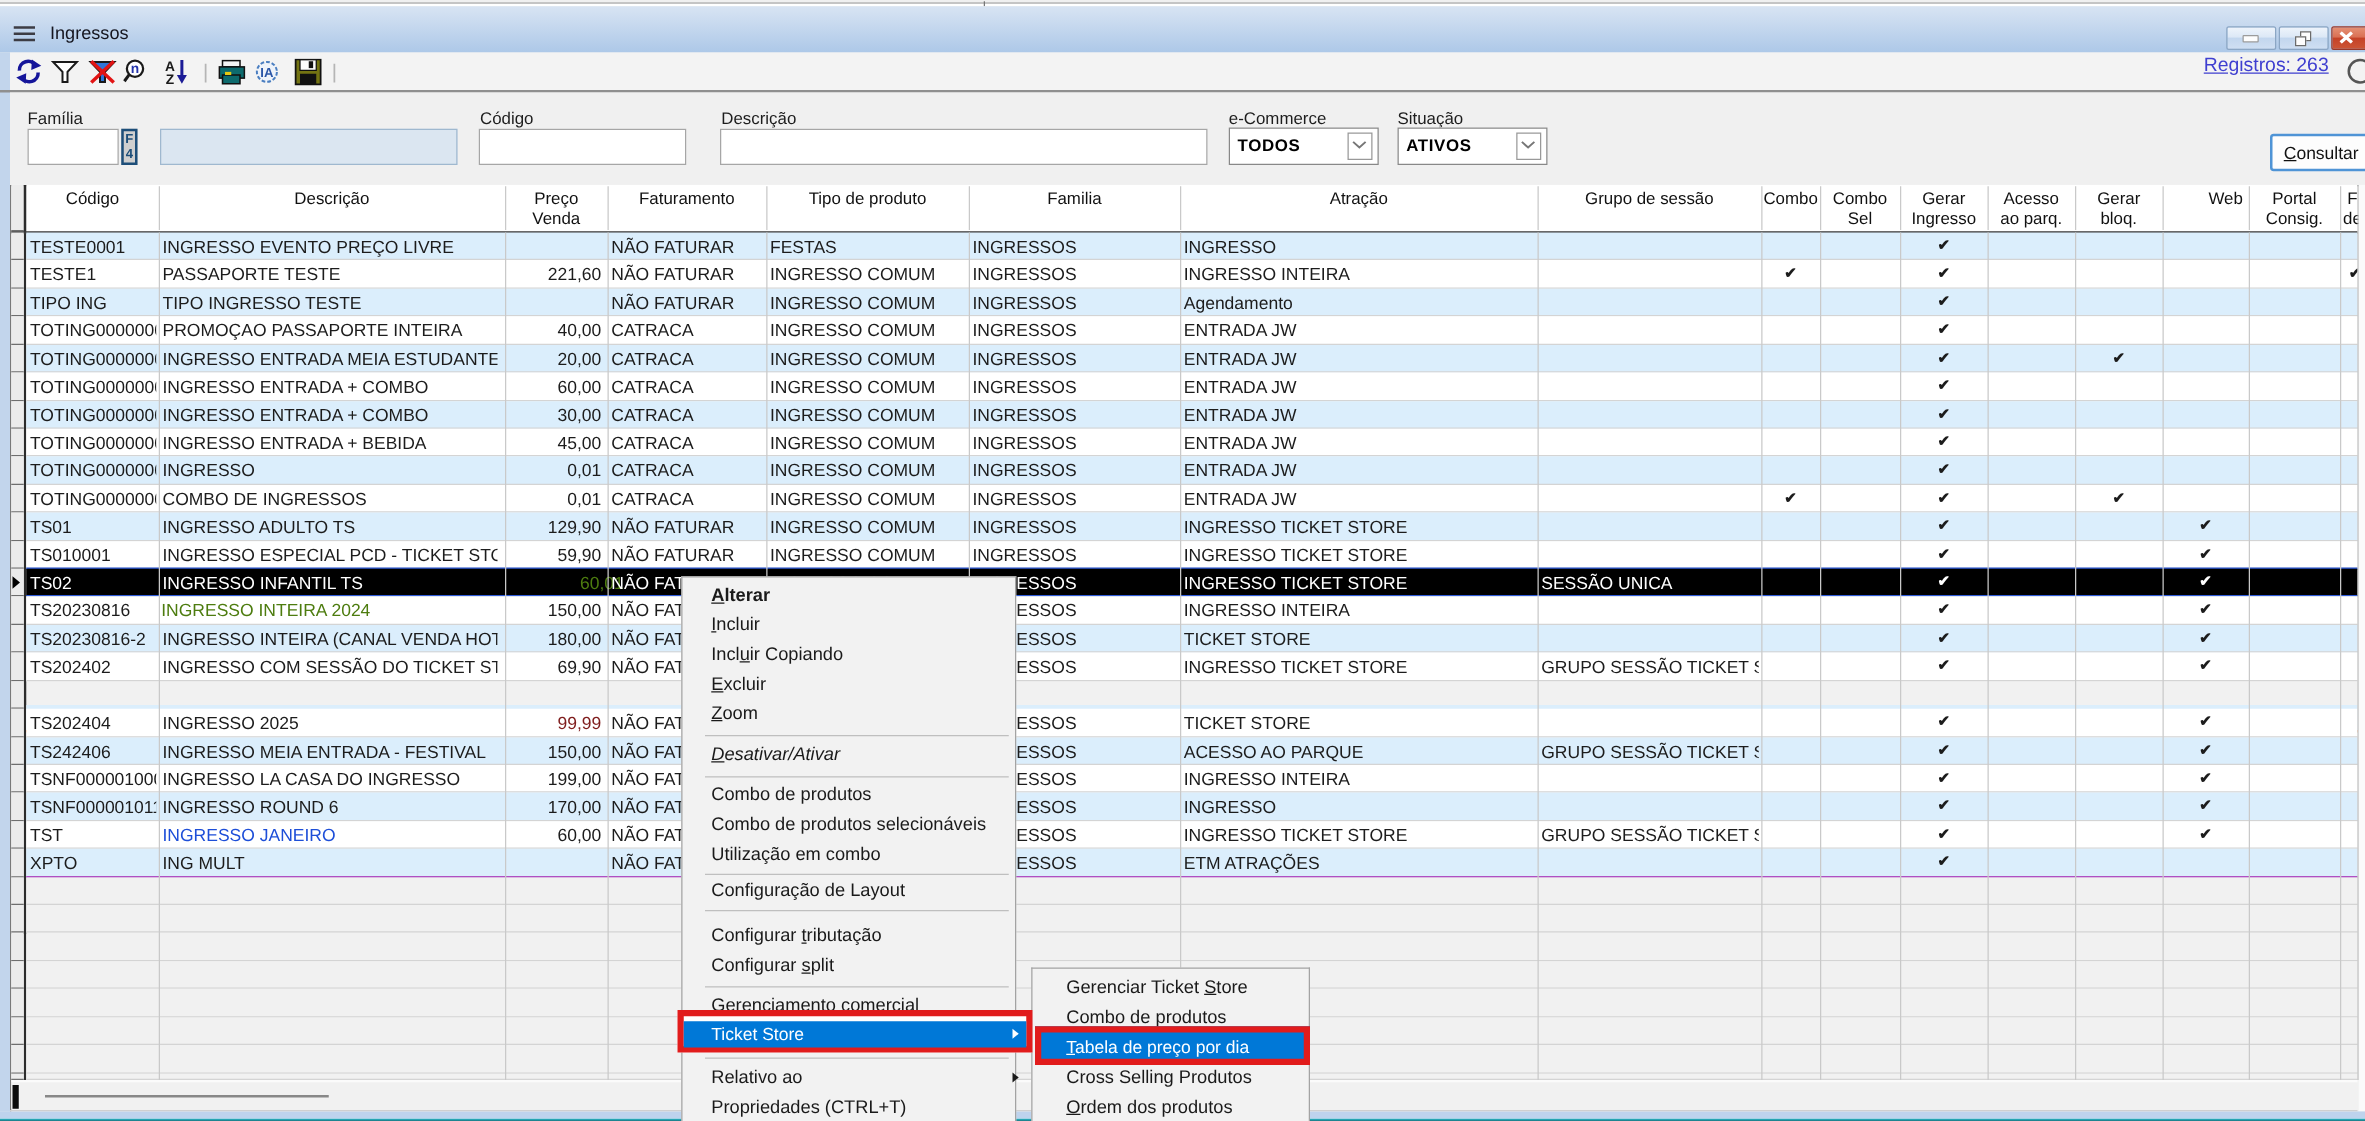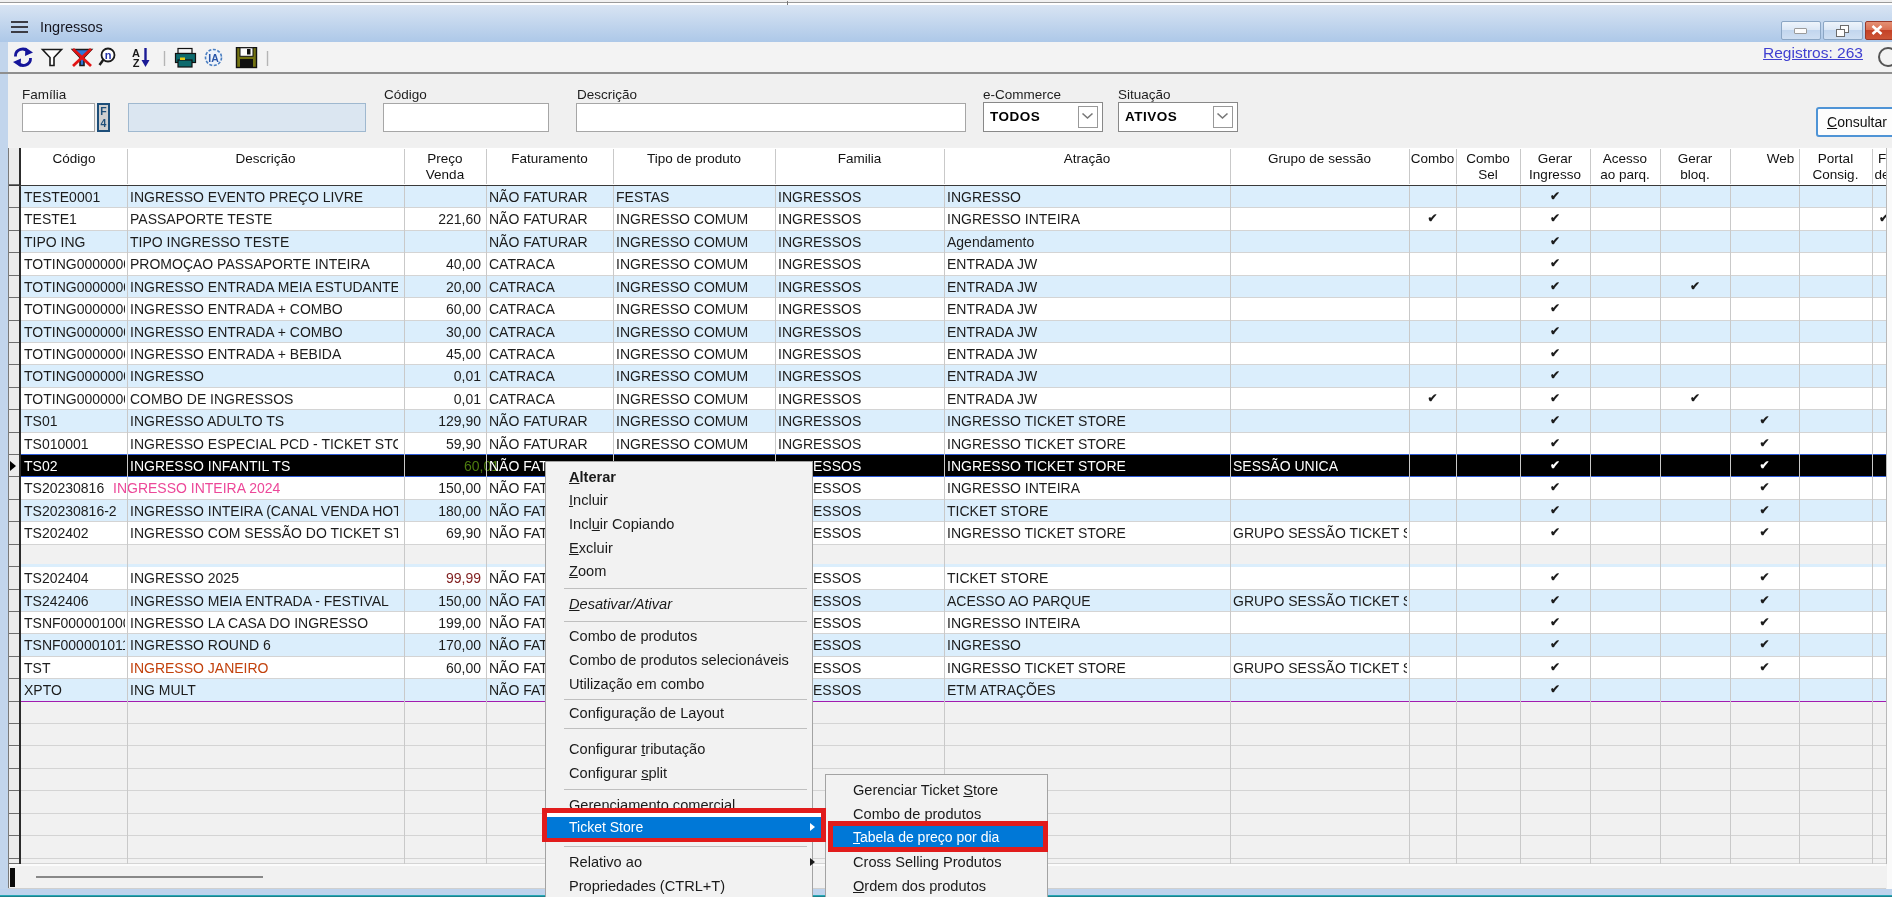--- a/index.html
+++ b/index.html
@@ -297,21 +297,21 @@
 <div class="cell" style="left:757px;width:164px;color:#fff;">INGRESSOS</div>
 <div class="cell" style="left:926px;width:281px;color:#fff;">INGRESSO TICKET STORE</div>
 <div class="cell" style="left:1212px;width:174px;color:#fff;">SESSÃO UNICA</div>
 <div class="chk" style="left:1499px;width:70px;color:#fff;">✔</div>
 <div class="chk" style="left:1709px;width:69px;color:#fff;">✔</div>
 </div>
 <div class="gut" style="top:455.04px;height:21.42px;"></div>
 <div class="abs" style="left:10px;top:461.04px;width:0;height:0;border-left:6px solid #000;border-top:5px solid transparent;border-bottom:5px solid transparent;"></div>
 <div class="row" style="top:477.46000000000004px;background:#ffffff;border-bottom:1px solid #d4d4d4;">
 <div class="cell" style="left:3px;width:101px;color:#1c1c1c;">TS20230816</div>
-<div class="cell" style="left:92px;width:268px;color:#ec4899;">INGRESSO INTEIRA 2024</div>
+<div class="cell" style="left:108px;width:268px;color:#4d7c0f;">INGRESSO INTEIRA 2024</div>
 <div class="cell cr" style="left:383px;width:77px;color:#1c1c1c;">150,00</div>
 <div class="cell" style="left:468px;width:122px;color:#1c1c1c;">NÃO FATURAR</div>
 <div class="cell" style="left:595px;width:157px;color:#1c1c1c;">INGRESSO COMUM</div>
 <div class="cell" style="left:757px;width:164px;color:#1c1c1c;">INGRESSOS</div>
 <div class="cell" style="left:926px;width:281px;color:#1c1c1c;">INGRESSO INTEIRA</div>
 <div class="chk" style="left:1499px;width:70px;color:#1c1c1c;">✔</div>
 <div class="chk" style="left:1709px;width:69px;color:#1c1c1c;">✔</div>
 </div>
 <div class="gut" style="top:477.46000000000004px;height:21.42px;"></div>
 <div class="row" style="top:499.88px;background:#dbeefc;border-bottom:1px solid #d4d4d4;">
@@ -395,21 +395,21 @@
 <div class="cell" style="left:468px;width:122px;color:#1c1c1c;">NÃO FATURAR</div>
 <div class="cell" style="left:595px;width:157px;color:#1c1c1c;">INGRESSO COMUM</div>
 <div class="cell" style="left:757px;width:164px;color:#1c1c1c;">INGRESSOS</div>
 <div class="cell" style="left:926px;width:281px;color:#1c1c1c;">INGRESSO</div>
 <div class="chk" style="left:1499px;width:70px;color:#1c1c1c;">✔</div>
 <div class="chk" style="left:1709px;width:69px;color:#1c1c1c;">✔</div>
 </div>
 <div class="gut" style="top:634.4000000000001px;height:21.42px;"></div>
 <div class="row" style="top:656.82px;background:#ffffff;border-bottom:1px solid #d4d4d4;">
 <div class="cell" style="left:3px;width:101px;color:#1c1c1c;">TST</div>
-<div class="cell" style="left:109px;width:268px;color:#c2410c;">INGRESSO JANEIRO</div>
+<div class="cell" style="left:109px;width:268px;color:#1d4ed8;">INGRESSO JANEIRO</div>
 <div class="cell cr" style="left:383px;width:77px;color:#1c1c1c;">60,00</div>
 <div class="cell" style="left:468px;width:122px;color:#1c1c1c;">NÃO FATURAR</div>
 <div class="cell" style="left:595px;width:157px;color:#1c1c1c;">INGRESSO COMUM</div>
 <div class="cell" style="left:757px;width:164px;color:#1c1c1c;">INGRESSOS</div>
 <div class="cell" style="left:926px;width:281px;color:#1c1c1c;">INGRESSO TICKET STORE</div>
 <div class="cell" style="left:1212px;width:174px;color:#1c1c1c;">GRUPO SESSÃO TICKET STORE</div>
 <div class="chk" style="left:1499px;width:70px;color:#1c1c1c;">✔</div>
 <div class="chk" style="left:1709px;width:69px;color:#1c1c1c;">✔</div>
 </div>
 <div class="gut" style="top:656.82px;height:21.42px;"></div>

